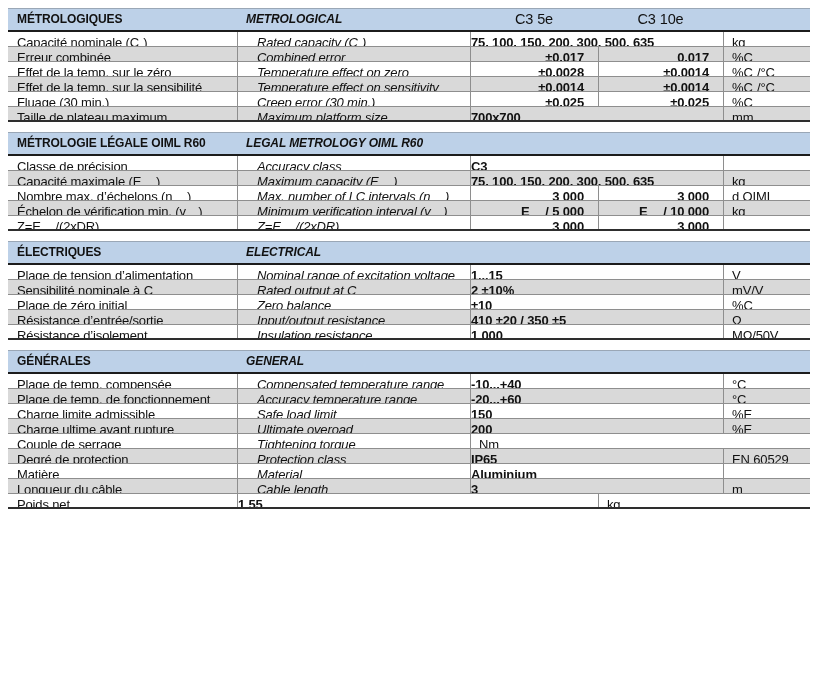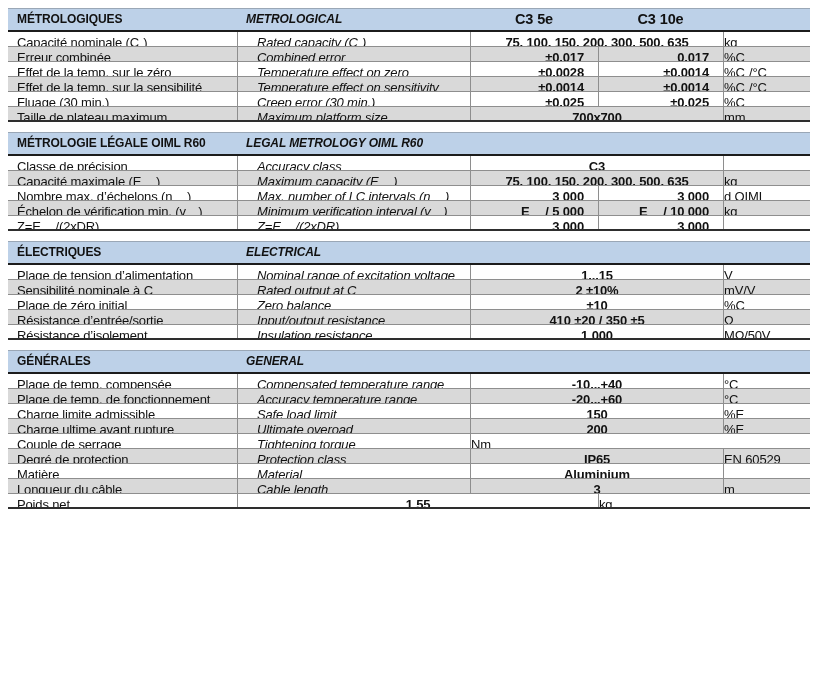--- a/index.html
+++ b/index.html
@@ -18,40 +18,40 @@
     display:grid;
     grid-template-columns:229px 233px 128px 125px 87px;
     height:24px;box-sizing:border-box;
     background:var(--band,#bdd1e8);
     border-top:1px solid #9aa7b6;
     border-bottom:2px solid #1c1c1c;
   }
   .sec-header > div{white-space:nowrap;overflow:hidden;line-height:21px;letter-spacing:-0.1px;}
   .h-fr{padding-left:9px;font-weight:bold;font-size:12px;}
   .h-en{padding-left:9px;font-weight:bold;font-style:italic;font-size:12px;}
-  .h-model{text-align:center;font-weight:bold;font-size:14.5px;letter-spacing:0.3px;}
+  .h-model{text-align:center;font-weight:normal;font-size:14.5px;letter-spacing:0.3px;}
   .h-rest{grid-column:span 3;}
 
   .row{
     display:grid;
     grid-template-columns:229px 233px 128px 125px 87px;
     height:15px;box-sizing:border-box;
     border-bottom:1px solid #8e8e8e;
     background:#fff;
     font-size:13px;
   }
   .row.alt{background:var(--alt,#d9d9d9);}
   .row:last-child{border-bottom:2px solid #2e2e2e;}
   .c{white-space:nowrap;overflow:hidden;line-height:21px;letter-spacing:-0.15px;}
   .c.fr{padding-left:9px;}
   .c.en{padding-left:19px;font-style:italic;border-left:1px solid #8e8e8e;}
   .c.v{font-weight:bold;border-left:1px solid #8e8e8e;}
   .c.v1,.c.v2{text-align:right;padding-right:14px;}
-  .c.vspan{grid-column:span 2;text-align:center;}
-  .c.unit{border-left:1px solid #8e8e8e;}
+  .c.vspan{grid-column:span 2;text-align:left;}
+  .c.unit{padding-left:8px;border-left:1px solid #8e8e8e;}
   sub{font-size:0.62em;line-height:0;}
 </style>
 </head>
 <body>
 
 <div class="page">
   <div class="sheet">
       <div class="section">
         <div class="sec-header">
           <div class="h-fr">MÉTROLOGIQUES</div>

